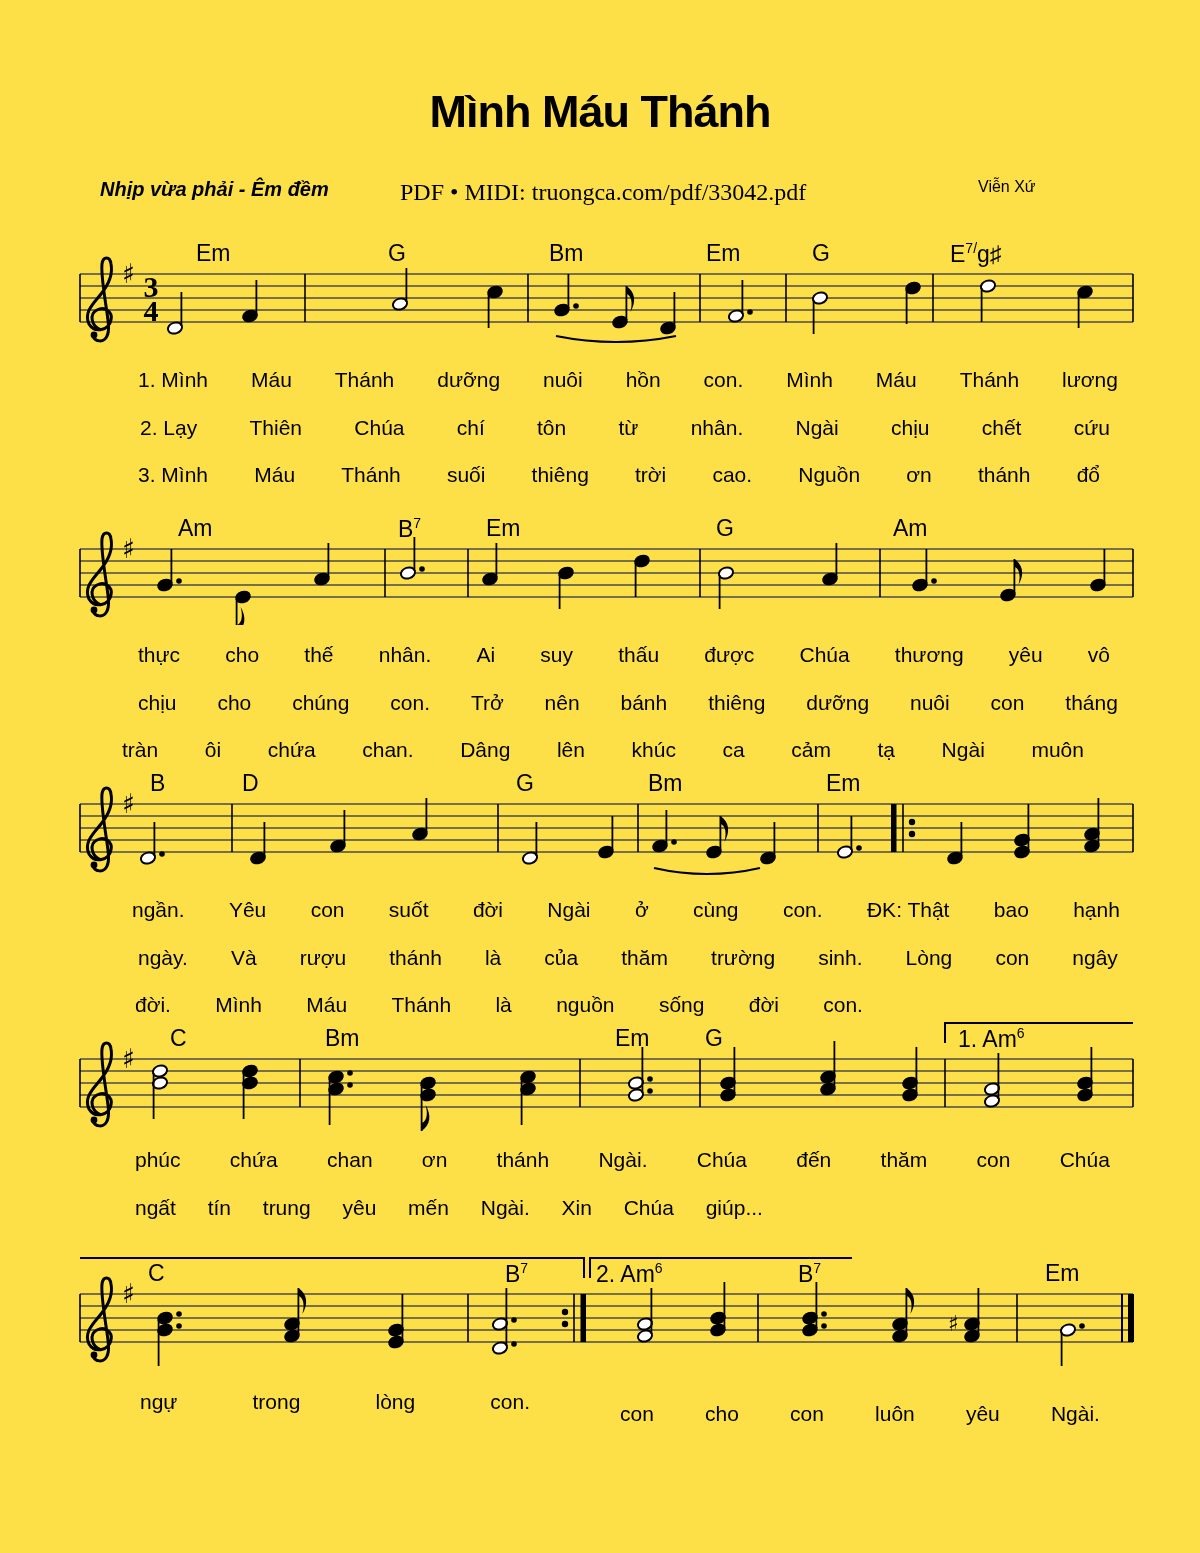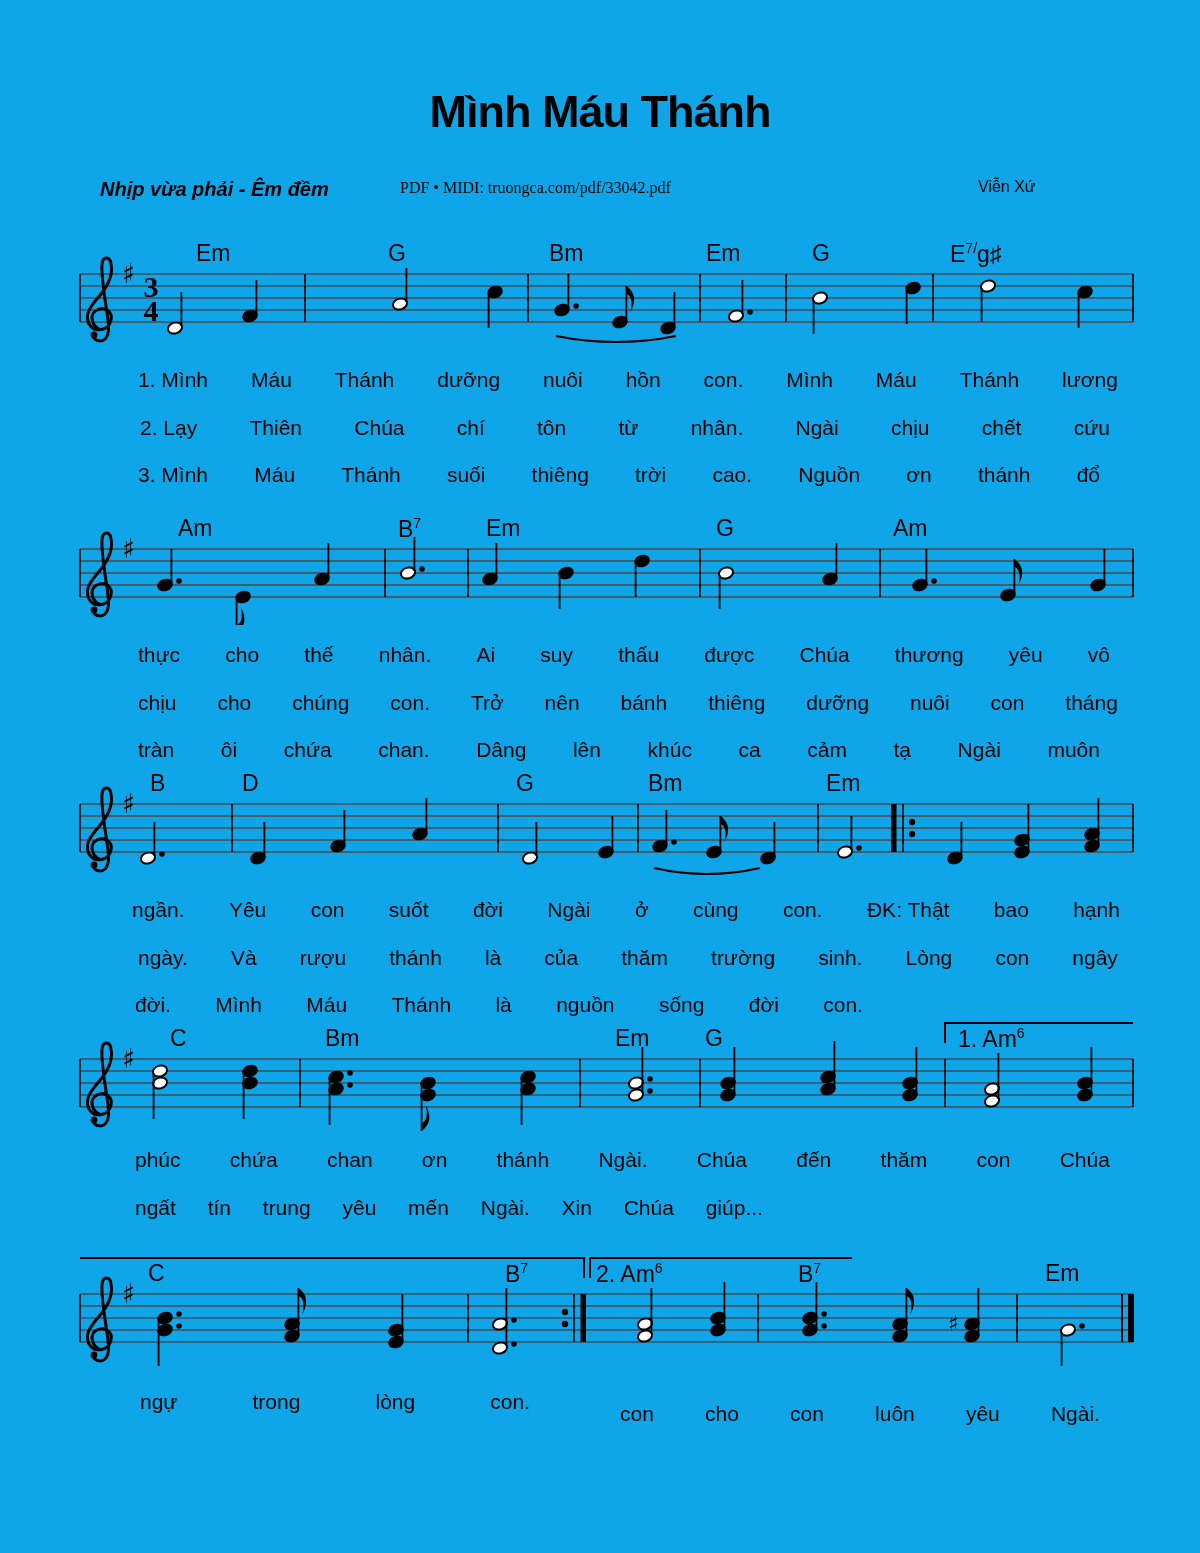--- a/index.html
+++ b/index.html
@@ -1,21 +1,21 @@
 <!DOCTYPE html>
 <html><head>
 <meta charset="utf-8">
 <style>
   html,body{margin:0;padding:0;background:#ffffff;}
-  .sheet{position:relative;width:1200px;height:1553px;background:#0ea5e9;overflow:hidden;
+  .sheet{position:relative;width:1200px;height:1553px;background:#fde047;overflow:hidden;
          font-family:"Liberation Sans","DejaVu Sans",sans-serif;color:#000;}
   .title{position:absolute;top:86px;left:0;width:1200px;text-align:center;
          font-size:45px;font-weight:700;letter-spacing:-1px;}
   .tempo{position:absolute;top:178px;left:100px;font-size:20px;font-weight:700;font-style:italic;}
-  .pdflink{position:absolute;top:179px;left:400px;font-size:16px;
+  .pdflink{position:absolute;top:179px;left:400px;font-size:24px;
            font-family:"Liberation Serif","DejaVu Serif",serif;}
   .composer{position:absolute;top:178px;left:978px;font-size:16px;}
   .system{position:absolute;left:0;width:1200px;height:300px;}
   .system svg{position:absolute;top:0;left:0;}
   .chord{position:absolute;top:10px;font-family:Liberation Sans, sans-serif;
          font-size:23px;white-space:nowrap;}
   .chord sup{font-size:14px;}
   .lyr{position:absolute;display:flex;justify-content:space-between;font-size:21px;white-space:nowrap;}
   .lyr.it{}
 </style>
@@ -198,21 +198,21 @@
         <span>con.</span>
         <span>Trở</span>
         <span>nên</span>
         <span>bánh</span>
         <span>thiêng</span>
         <span>dưỡng</span>
         <span>nuôi</span>
         <span>con</span>
         <span>tháng</span>
       </div>
-      <div class="lyr" style="top:233px;left:138px;width:962px">
+      <div class="lyr" style="top:233px;left:122px;width:962px">
         <span>tràn</span>
         <span>ôi</span>
         <span>chứa</span>
         <span>chan.</span>
         <span>Dâng</span>
         <span>lên</span>
         <span>khúc</span>
         <span>ca</span>
         <span>cảm</span>
         <span>tạ</span>

